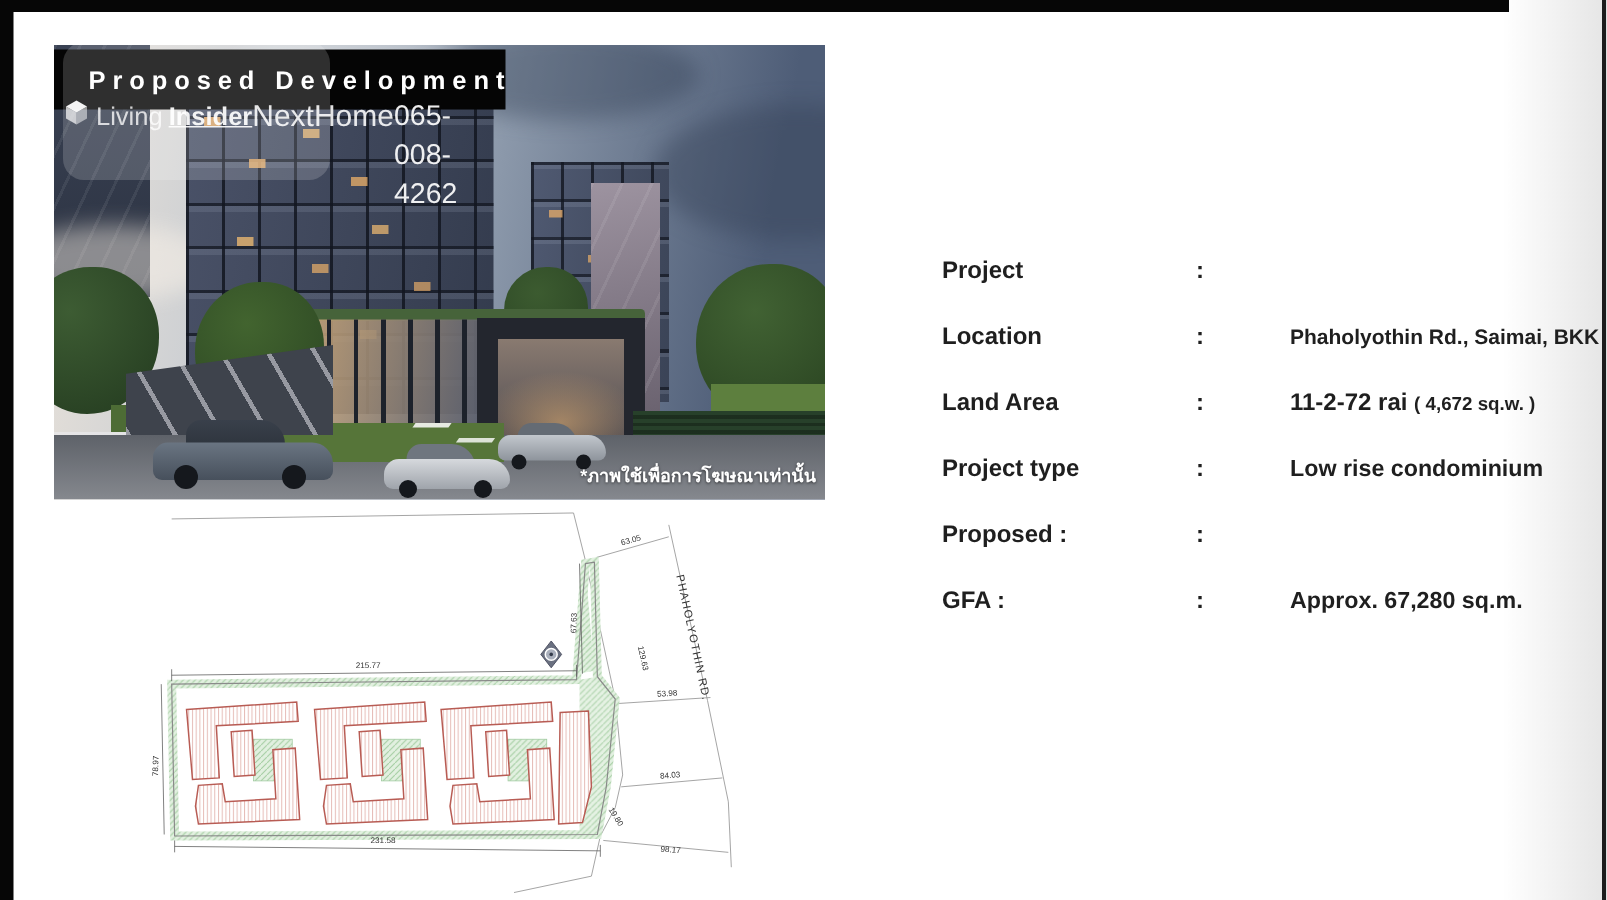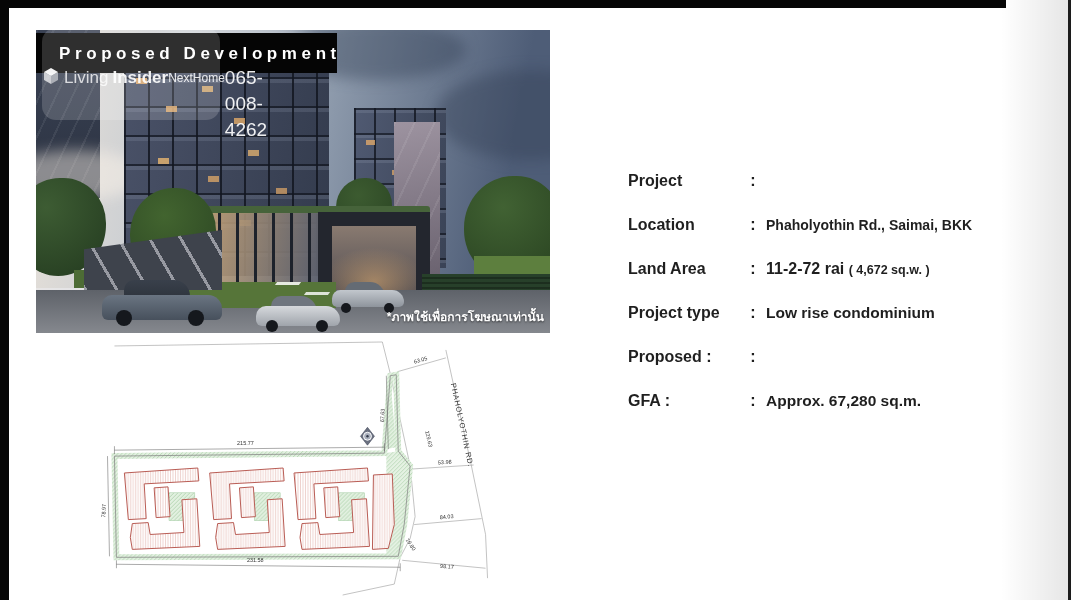--- a/index.html
+++ b/index.html
@@ -92,28 +92,28 @@
 
   
   .title-bar{position:absolute;left:36px;top:33px;width:301px;height:40px;background:#050505;z-index:3;}
   .title-text{position:absolute;left:59px;top:44px;z-index:5;color:#fff;font-size:17px;font-weight:700;
      letter-spacing:4.6px;white-space:nowrap;}
   .watermark{position:absolute;left:42px;top:28px;width:178px;height:92px;border-radius:14px;
      background:rgba(255,255,255,.17);z-index:4;display:flex;flex-direction:row;align-items:center;
      padding-top:7px;box-sizing:border-box;}
   .wm-row1{display:flex;align-items:center;gap:4px;height:24px;}
   .wm-light{color:rgba(255,255,255,.78);font-size:17px;font-weight:300;}
-  .wm-bold{color:rgba(255,255,255,.92);font-size:17px;font-weight:700;}
-  .wm-line2{color:rgba(255,255,255,.88);font-size:12px;font-weight:400;height:24px;line-height:24px;}
+  .wm-bold{color:rgba(255,255,255,.92);font-size:17px;font-weight:700;text-decoration:underline;}
+  .wm-line2{color:rgba(255,255,255,.88);font-size:20px;font-weight:400;height:24px;line-height:24px;}
   .wm-phone{color:rgba(255,255,255,.92);font-size:19px;font-weight:400;height:26px;line-height:26px;}
 
   
   #details{position:absolute;left:628px;top:172px;width:410px;color:#1f1f1f;}
   .drow{display:grid;grid-template-columns:112px 26px auto;margin-bottom:26px;align-items:baseline;
-     font-weight:600;}
+     font-weight:600;gap:47px;}
   .dlabel{font-size:16px;}
   .dcolon{font-size:16px;text-align:center;}
   .dvalue{font-size:16px;white-space:nowrap;}
   .dvalue .vsmall{font-size:12.5px;}
   .v-small-bold{font-size:14px !important;font-weight:700;}
   .v-mid{font-size:15.5px !important;}
 
   
   #siteplan{position:absolute;left:95px;top:340px;width:410px;height:258px;}
   svg text{font-family:"Liberation Sans",sans-serif;}

